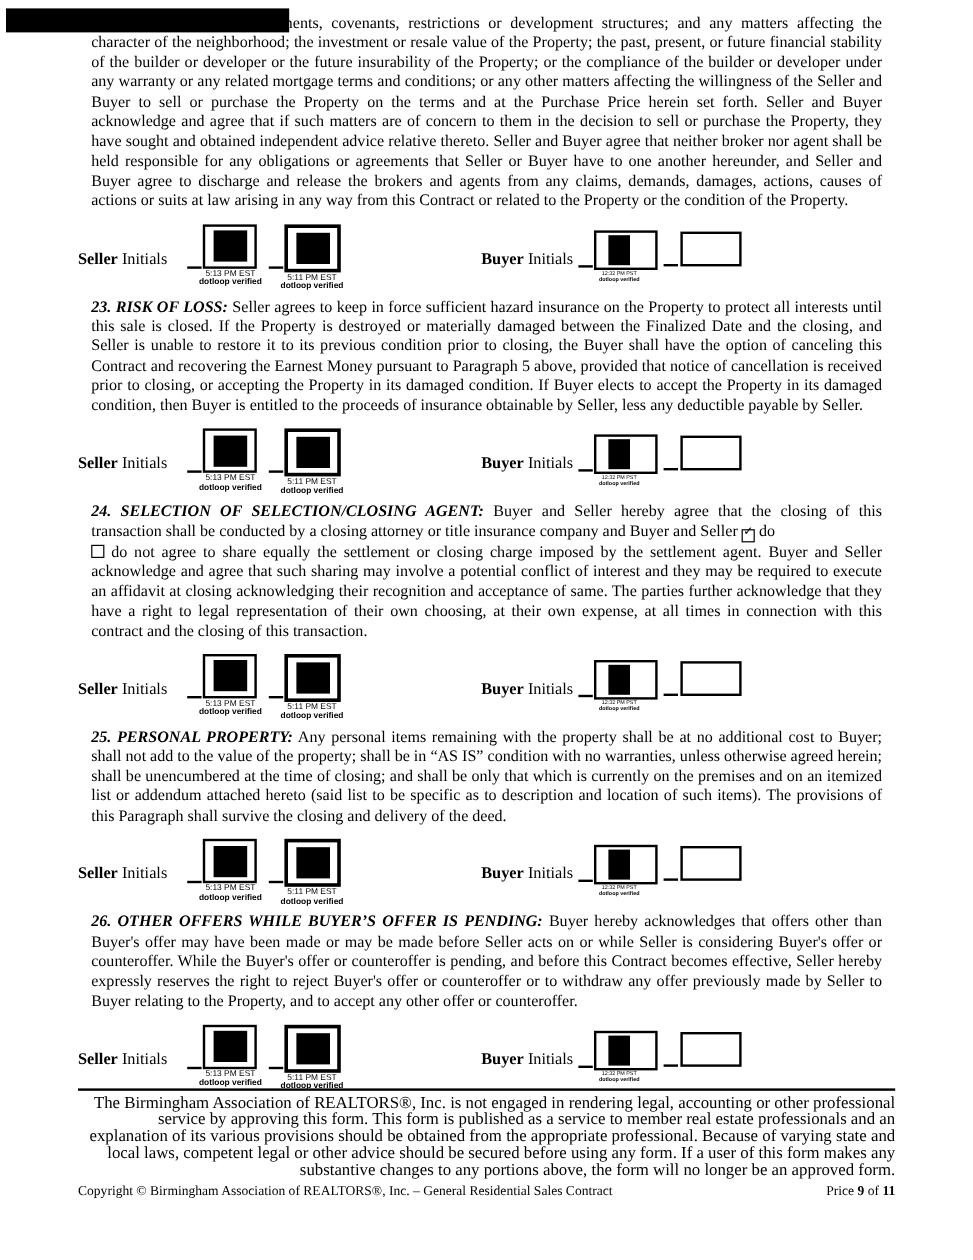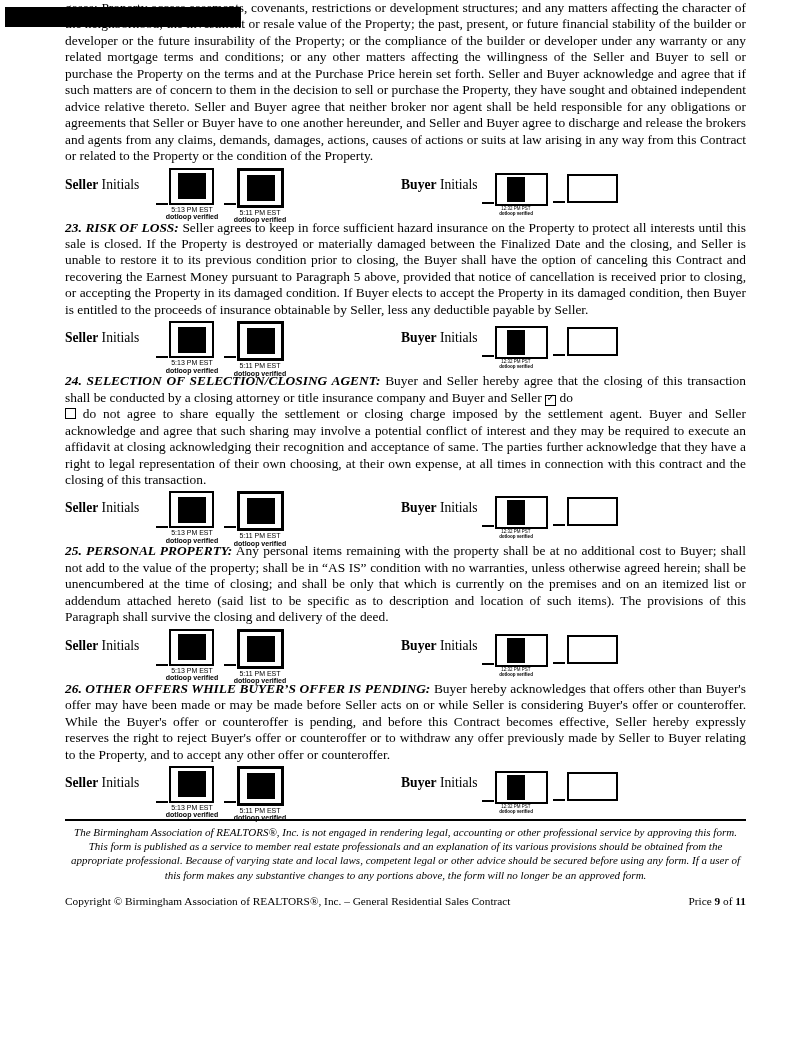--- a/index.html
+++ b/index.html
@@ -10,30 +10,30 @@
     position:relative; overflow:hidden;
   }
   .redaction-bar {
     position:absolute; left:5px; top:7px;
     width:236px; height:20px; background:#000;
   }
   .content {
     position:absolute; left:65px; top:0; width:681px;
   }
   p.body-text {
-    margin:0; text-align:justify;
+    margin:11px; text-align:justify;
     font-size:13.4px; line-height:16.45px;
   }
   .intro { margin-top:60px; }
   .sec { margin-top:2px; }
   .sec-head { font-weight:bold;font-style:italic; }
 
   
   .initials-row { position:relative; height:50px; margin:3px 0 2px; }
-  .init-label { position:absolute; top:9px; font-size:13.6px; white-space:nowrap; }
+  .init-label { position:absolute; top:21px; font-size:13.6px; white-space:nowrap; }
   .init-label .bold-part { font-weight:bold; }
   .lbl-seller { left:0; }
   .lbl-buyer  { left:336px; }
   .slot { position:absolute; top:0; }
   .slot1 { left:104px; }
   .slot2 { left:172px; }
   .slot3 { left:430px; top:5px; }
   .stamp-box {
     border:2.5px solid #000; background:#fff;
     width:41px; height:33px;
@@ -67,25 +67,25 @@
     border:1.6px solid #000; vertical-align:-1px;
     line-height:8px; text-align:center;
     font-family:"DejaVu Sans", sans-serif;
     font-size:10px; font-weight:bold;
   }
   .checkbox .glyph { position:relative; top:-2px; }
 
   
   .footer-rule { border:none; border-top:2.5px solid #000; margin:3px 0 4px; }
   .disclaimer {
-    margin:1px 0 0; font-size:11px; line-height:14.2px; text-align:center;font-style:italic;
+    margin:1px 0 0; font-size:14px; line-height:14.2px; text-align:right;
   }
   .copyright-row {
     display:flex; justify-content:space-between;
-    margin-top:13px; font-size:11.3px;
+    margin-top:3px; font-size:11.3px;
   }
   .page-indicator b { font-weight:bold; }
 </style>
 </head>
 <body>
 
 <div class="redaction-bar"></div>
 
 <div class="content">
 

